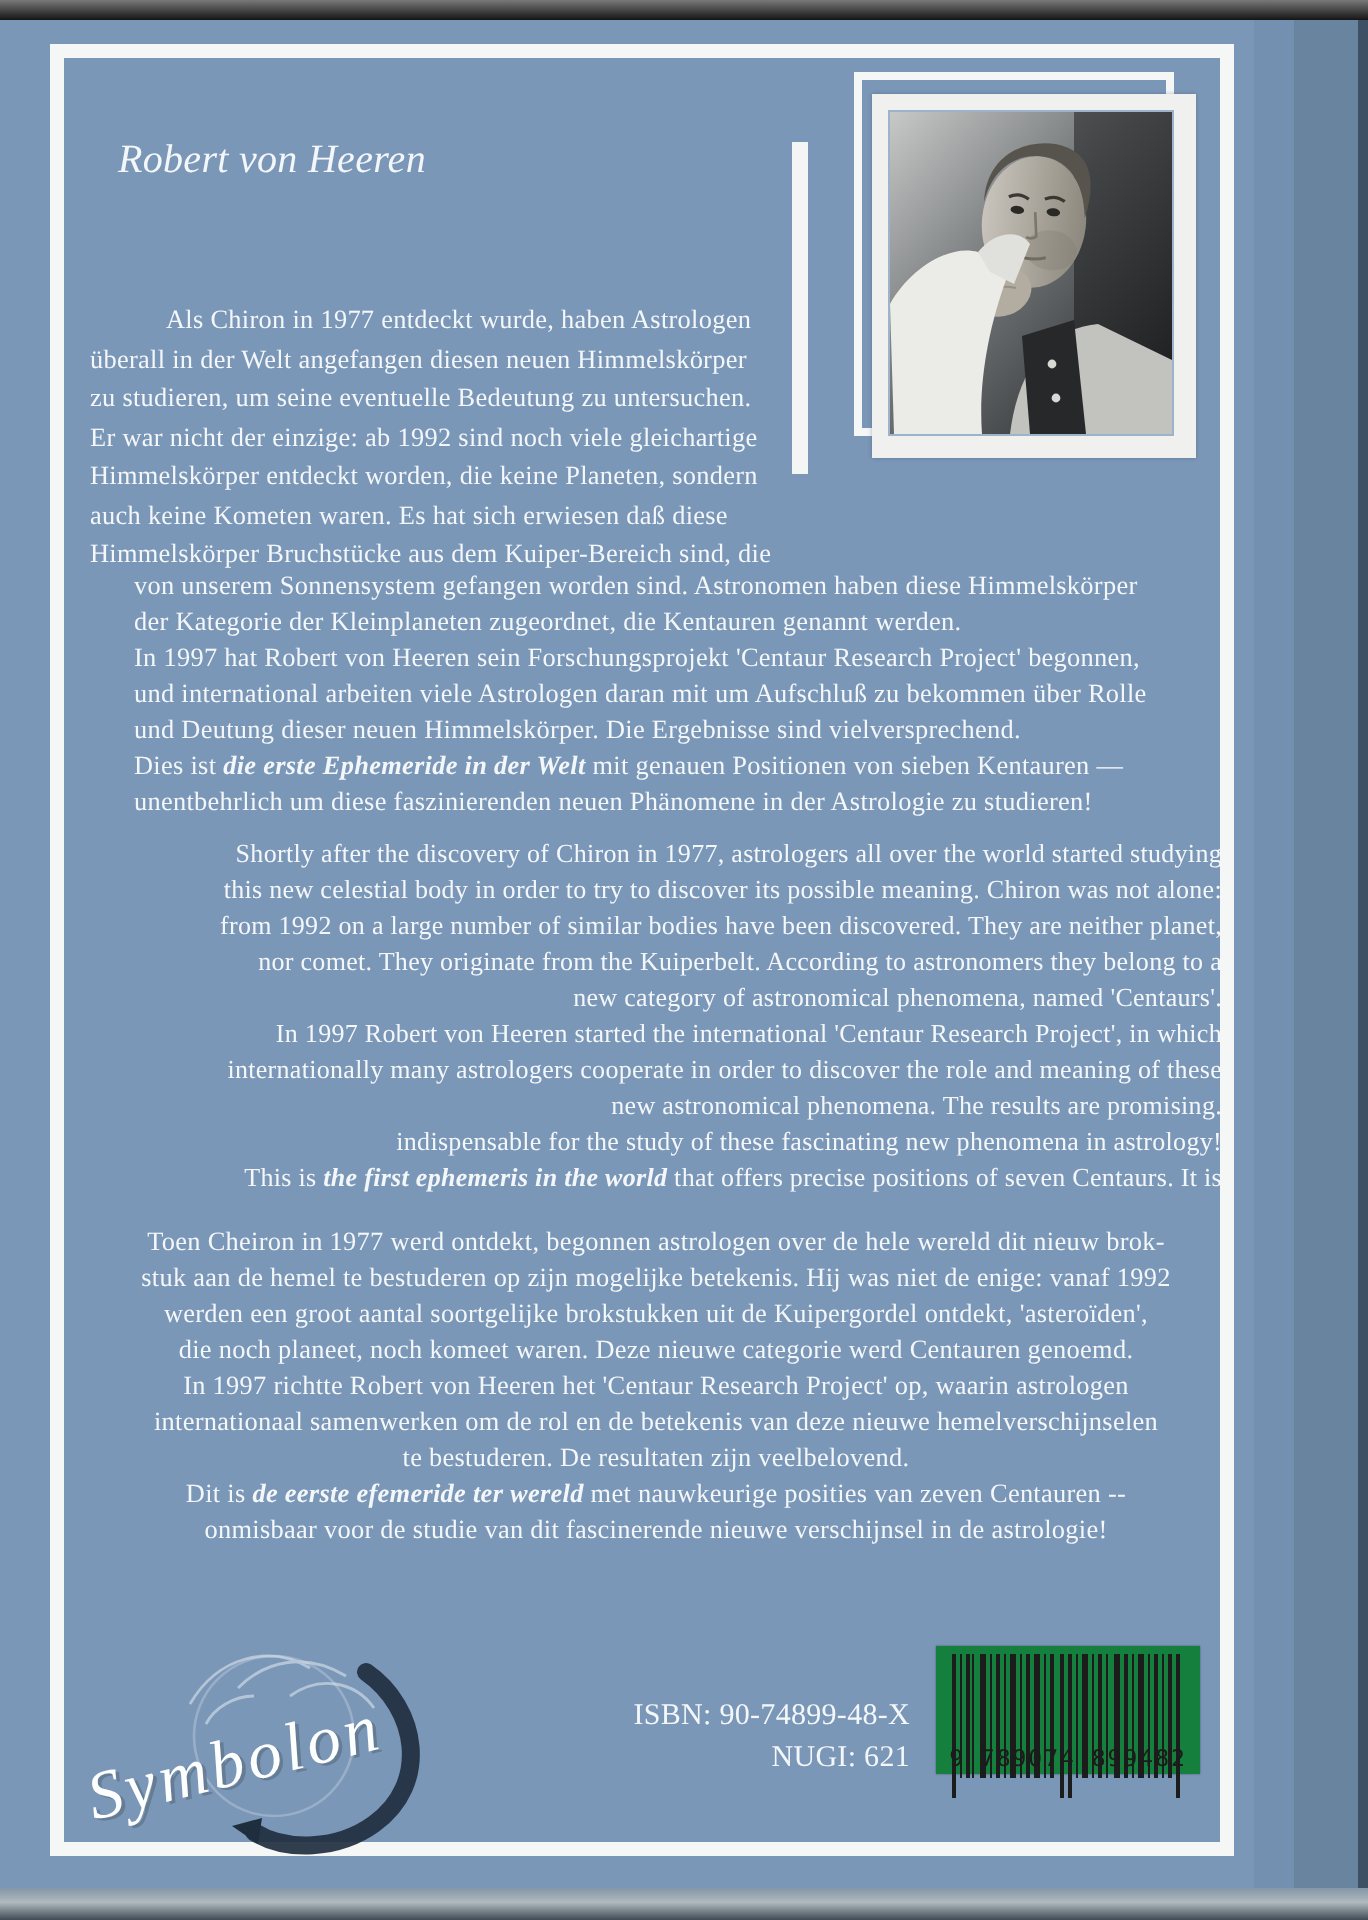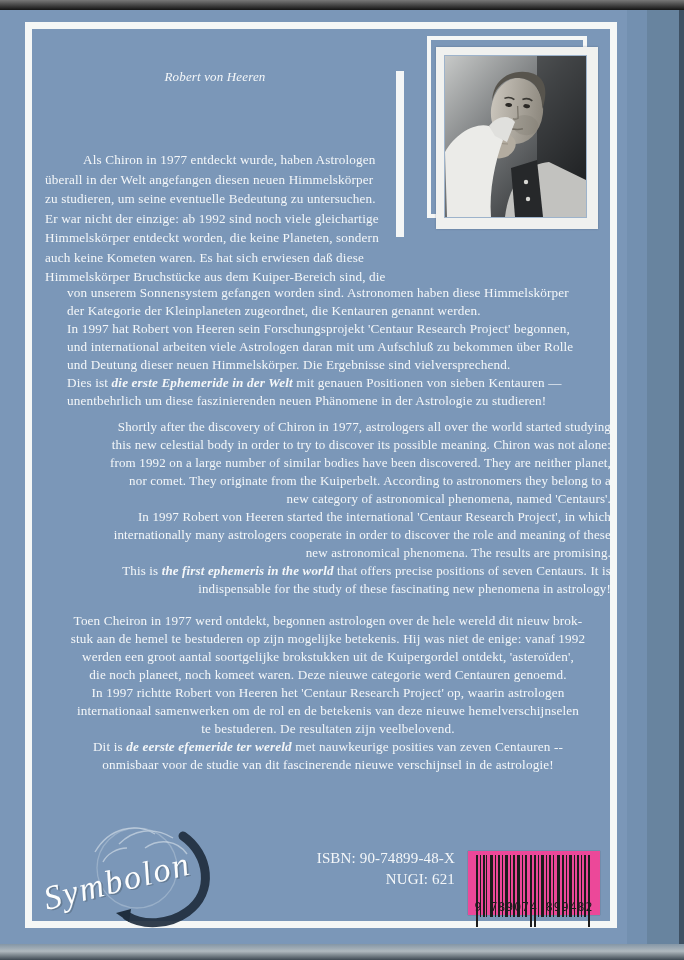--- a/index.html
+++ b/index.html
@@ -7,39 +7,39 @@
         background:#7b97b8;font-family:"Liberation Serif","DejaVu Serif",serif;}
   .scan-top{position:absolute;left:0;top:0;width:684px;height:10px;
         background:linear-gradient(180deg,#787878,#151515);}
   .scan-bottom{position:absolute;left:0;top:944px;width:684px;height:16px;
         background:linear-gradient(180deg,#8496a6,#b0b9bf 45%,#3f4a54);}
   .spine{position:absolute;left:617px;top:10px;width:67px;height:934px;
         background:linear-gradient(90deg,#7b97b8 0 10px,#7390b0 10px 30px,#68849f 30px 62px,#3e5063 62px 67px);}
   .frame{position:absolute;left:25px;top:22px;width:592px;height:906px;
         box-sizing:border-box;border:7px solid #f5f7f6;}
   .txt{color:#f4f7f9;letter-spacing:0.15px;}
-  .author{position:absolute;left:45px;top:69px;width:340px;text-align:center;
-        font-style:italic;font-size:13px;}
+  .author{position:absolute;left:59px;top:69px;width:340px;text-align:left;
+        font-style:italic;font-size:20px;}
   .vbar{position:absolute;left:396px;top:71px;width:8px;height:166px;background:#f4f6f6;}
   .back-card{position:absolute;left:427px;top:36px;width:160px;height:182px;
         box-sizing:border-box;border:4px solid #f5f7f6;}
   .front-card{position:absolute;left:436px;top:47px;width:162px;height:182px;
         background:#f0f1ef;box-sizing:border-box;padding:9px;box-shadow:0 0 2px rgba(40,60,80,.35);}
   .front-card svg{display:block;outline:1px solid #9db3cb;}
   .para{position:absolute;white-space:pre-line;font-size:13.2px;}
   .de-narrow{left:45px;top:150px;width:350px;line-height:19.5px;text-indent:38px;}
   .de-wide{left:45px;top:284px;width:566px;line-height:18px;}
   .en-block{left:45px;top:418px;width:566px;line-height:18px;text-align:right;}
   .nl-block{left:45px;top:612px;width:566px;line-height:18px;text-align:center;}
   .line{white-space:pre-line;}
   .em{font-weight:bold;font-style:italic;}
   .footer-isbn{position:absolute;left:245px;top:836px;width:210px;text-align:right;
         font-size:15px;line-height:21px;margin-top:12px;}
-  .barcode{position:absolute;left:468px;top:823px;width:132px;height:64px;background:#ec4899;
-        box-shadow:0 0 1px rgba(0,0,0,.4);margin-top:28px;}
+  .barcode{position:absolute;left:468px;top:823px;width:132px;height:64px;background:#15803d;
+        box-shadow:0 0 1px rgba(0,0,0,.4);}
   .barcode svg{position:absolute;left:8px;top:4px;}
   .barcode-digits{position:absolute;left:0;bottom:1px;width:100%;text-align:center;
         font-family:"DejaVu Sans Mono","Liberation Mono",monospace;
         font-size:11.5px;color:#1b1b1b;letter-spacing:1px;}
   .logo{position:absolute;left:33px;top:810px;width:212px;height:122px;}
 </style>
 </head>
 <body>
 
 <div class="page">
@@ -108,22 +108,22 @@
 
   <div class="en-block txt" style="position:absolute;font-size:13px;">
     <div class="line">Shortly after the discovery of Chiron in 1977,  astrologers all over the world started studying
 this new celestial body in order to try to discover its possible meaning. Chiron was not alone:
 from 1992 on a large number of similar bodies have been discovered. They are neither planet,
 nor comet. They originate from the Kuiperbelt. According to astronomers they belong to a
 new category of astronomical phenomena, named 'Centaurs'.
 In 1997 Robert von Heeren started the international 'Centaur Research Project', in which
 internationally many astrologers cooperate in order to discover the role and meaning of these
 new astronomical phenomena. The results are promising.</div>
+    <div class="line">indispensable for the study of these fascinating new phenomena in astrology!</div>
     <div class="line"><span>This is </span><span class="em">the first ephemeris in the world</span><span> that offers precise positions of seven Centaurs. It is</span></div>
-    <div class="line">indispensable for the study of these fascinating new phenomena in astrology!</div>
   </div>
 
   <div class="nl-block txt" style="position:absolute;font-size:13.2px;">
     <div class="line">Toen Cheiron in 1977 werd ontdekt, begonnen astrologen over de hele wereld dit nieuw brok-
 stuk aan de hemel te bestuderen op zijn mogelijke betekenis. Hij was niet de enige: vanaf 1992
 werden een groot aantal soortgelijke  brokstukken uit de Kuipergordel ontdekt, 'asteroïden',
 die noch planeet, noch komeet waren. Deze nieuwe categorie werd Centauren genoemd.
 In 1997 richtte Robert von Heeren het 'Centaur Research Project' op, waarin astrologen
 internationaal samenwerken om de rol en de betekenis van deze nieuwe hemelverschijnselen
 te bestuderen. De resultaten zijn veelbelovend.</div>

